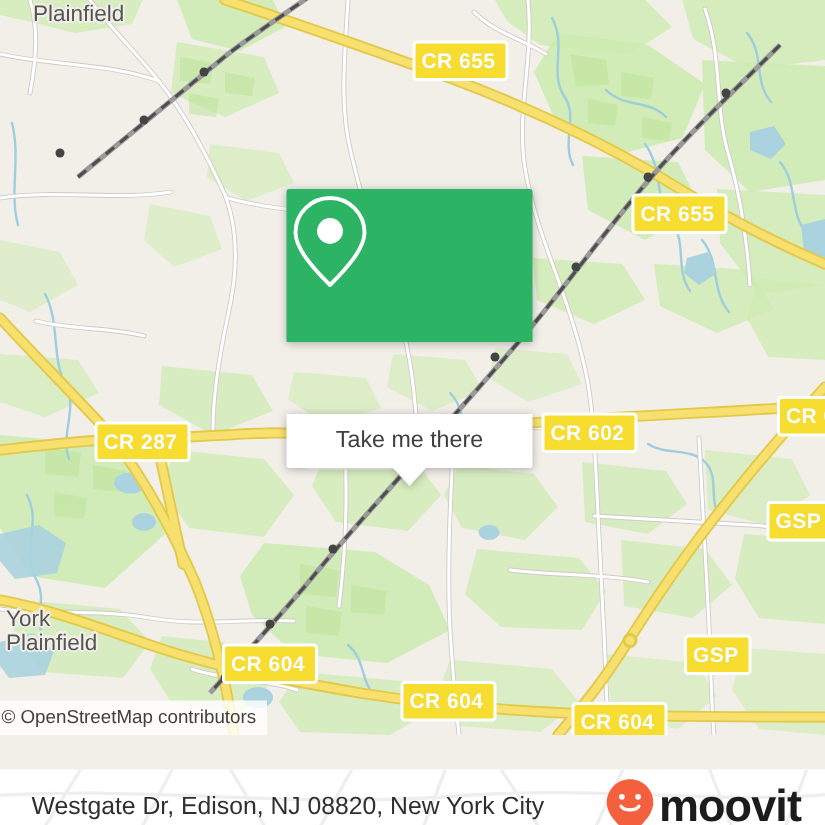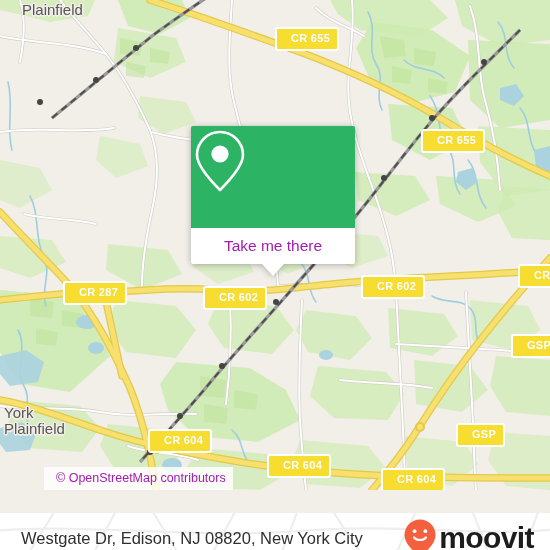--- a/index.html
+++ b/index.html
@@ -18,25 +18,25 @@
   }
   #map svg { position:absolute; left:0; top:0; }
 
   
   .shield {
     position:absolute;
     background:#f7dd30;
     border:2px solid #ffffff;
     border-radius:3px;
     color:#ffffff;
-    font-size:11px;
+    font-size:14px;
     font-weight:bold;
     letter-spacing:.3px;
     line-height:1;
-    padding:4px 7px 5px 14px;
+    padding:4px 7px 5px 4px;
     white-space:nowrap;
     text-shadow:0 0 1px rgba(0,0,0,.06);
   }
 
   
   .place-label {
     position:absolute;
     color:#555555;
     font-size:15px;
     line-height:1.05;
@@ -57,43 +57,43 @@
     background:#2cb464;
     height:102px;
     border-radius:2px 2px 0 0;
     display:flex; align-items:center; justify-content:center;
   }
   #popup-bottom {
     background:#ffffff;
     height:36px;
     border-radius:0 0 2px 2px;
     display:flex; align-items:center; justify-content:center;
-    color:#a21caf;
+    color:#404040;
     font-size:15.5px;
+    margin-top:48px;
   }
   #popup-tip {
     position:absolute;
     left:50%; top:100%;
     transform:translateX(-50%);
     width:0; height:0;
     border-left:11px solid transparent;
     border-right:11px solid transparent;
     border-top:12px solid #ffffff;
   }
 
   
   #attribution {
     position:absolute;
     left:0; bottom:0;
     background:rgba(255,255,255,.82);
-    color:#a21caf;
+    color:#404040;
     font-size:12.5px;
-    padding:4px 7px 5px 12px;
+    padding:4px 7px 5px 1px;
     white-space:nowrap;
-    margin-left:44px;
   }
 
   
   #bottombar {
     position:absolute; left:0; top:490px;
     width:550px; height:49px;
     background:#ffffff;
     overflow:hidden;
     margin-top:23px;
   }

